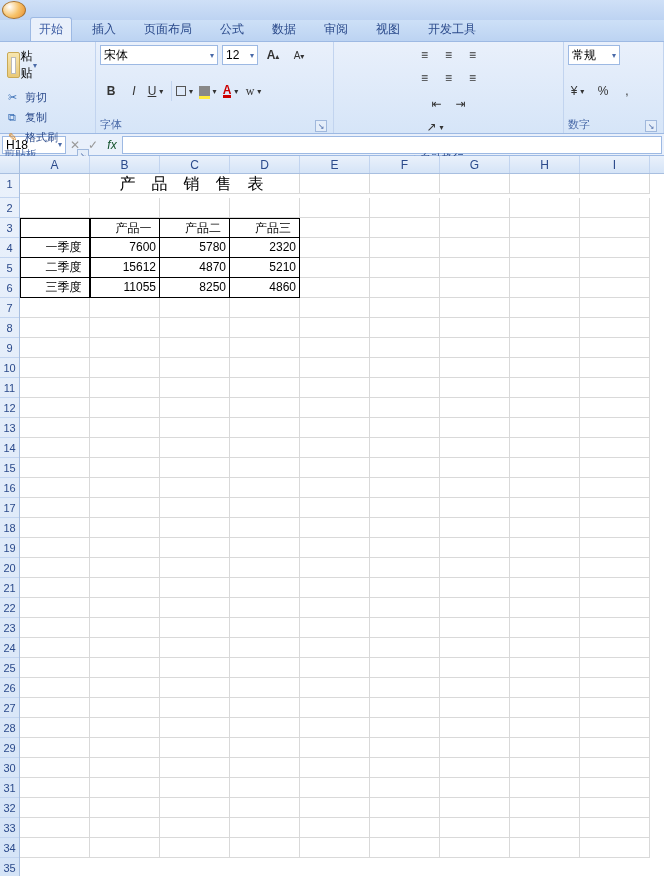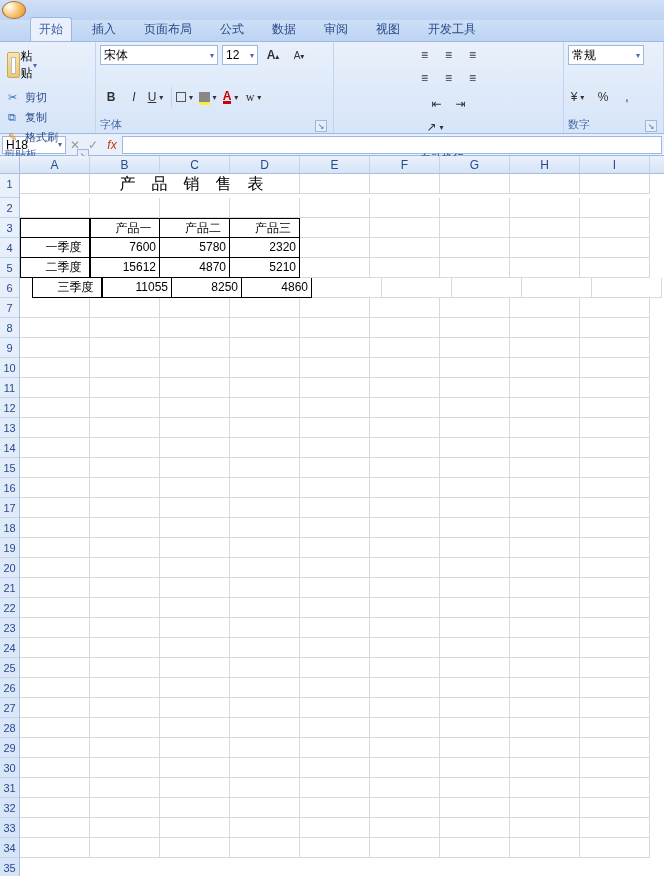--- a/index.html
+++ b/index.html
@@ -10,21 +10,21 @@
 .office-btn { width: 24px; height: 18px; margin-left: 2px; border-radius: 50%; background: radial-gradient(circle at 30% 30%, #fff, #f7c36b, #e78b2e); border: 1px solid #a87330; }
 
 
 .tabs { height: 22px; background: linear-gradient(#cde0f7,#bcd3f2); display: flex; align-items: flex-end; padding-left: 30px; gap: 12px; border-bottom: 1px solid #9db9e3; }
 .tab { padding: 3px 8px; color: #2b4a8b; cursor: pointer; }
 .tab.active { background: #e9f0fb; border: 1px solid #9db9e3; border-bottom: none; border-radius: 3px 3px 0 0; color: #3b5ba3; }
 
 
 .ribbon { height: 92px; background: linear-gradient(#e9f0fb,#d6e5f8); display: flex; border-bottom: 1px solid #9db9e3; }
 .group { border-right: 1px solid #c2d4ef; display: flex; flex-direction: column; padding: 3px 4px 0; position: relative; }
-.group-body { flex: 1; display: flex; flex-direction: column; gap: 18px; }
+.group-body { flex: 1; display: flex; flex-direction: column; gap: 12px; }
 .group-label { height: 16px; font-size: 11px; color: #4a6aa8; text-align: left; position: relative; font-family: Liberation Serif, serif; }
 .dlauncher { position: absolute; right: 2px; bottom: 1px; width: 12px; height: 12px; border: 1px solid #a0b8dc; display: flex; align-items: center; justify-content: center; font-size: 8px; color: #4a6aa8; background: #e4edf9; cursor: pointer; }
 
 .btn { display: inline-flex; align-items: center; gap: 3px; padding: 1px 3px; border: 1px solid transparent; cursor: pointer; color: #2b4a8b; font-size: 11px; }
 .icon { width: 14px; height: 14px; display: inline-block; }
 .row { display: flex; align-items: center; gap: 2px; }
 
 
 .clip-top { display: flex; gap: 3px; }
 .paste-big { display: flex; flex-direction: row; align-items: center; width: 36px; padding: 2px; cursor: pointer; border: 1px solid transparent; }
@@ -40,28 +40,28 @@
 .fontsize { width: 36px; }
 .font-btns { display: flex; gap: 1px; margin-top: 4px; }
 .sq { width: 22px; height: 20px; display:flex; align-items:center; justify-content:center; border:1px solid transparent; cursor:pointer; font-size:12px; color:#333; }
 .split { display:flex; }
 .split .arrow { width:10px; font-size:8px; display:flex; align-items:center; justify-content:center; }
 
 
 .align-rows { display:flex; flex-direction:column; gap:3px; }
 
 
-.num-combo { width: 76px; }
+.num-combo { width: 52px; }
 
 
 .fbar { height: 22px; background: #e9f0fb; display: flex; align-items: center; border-bottom: 1px solid #9db9e3; }
 .namebox { width: 64px; height: 18px; background: #fff; border: 1px solid #9db9e3; margin-left: 2px; display:flex; align-items:center; padding:0 3px; font-size:12px; }
 .namebox .arrow { margin-left:auto; font-size:8px; color:#4a6aa8; }
 .fx-cancel, .fx-enter { width: 18px; text-align:center; color:#999; }
-.fx-label { width: 20px; font-style: italic; color:#c2410c; text-align:center; }
+.fx-label { width: 20px; font-style: italic; color:#14532d; text-align:center; }
 .formula-input { flex:1; height:18px; background:#fff; border:1px solid #9db9e3; margin-right:2px; padding:0 3px; }
 
 
 .grid-wrap { position: relative; background:#fff; }
 .colhdrs { display:flex; height:18px; background: linear-gradient(#eaf1fb,#d5e4f7); border-bottom:1px solid #a8bfe0; }
 .corner { width:20px; border-right:1px solid #a8bfe0; background:linear-gradient(#eaf1fb,#d5e4f7); }
 .colhdr { width:70px; border-right:1px solid #c2d4ef; text-align:center; font-size:12px; color:#2b4a8b; line-height:18px; cursor:pointer; }
 .rows { display:flex; }
 .rowhdrs { width:20px; background:linear-gradient(#eaf1fb,#d5e4f7); border-right:1px solid #a8bfe0; }
 .rowhdr { height:20px; border-bottom:1px solid #c2d4ef; text-align:center; font-size:11px; color:#2b4a8b; line-height:20px; cursor:pointer; }
@@ -384,21 +384,21 @@
           <div class="cell num bb bl" style="border-right: 1px solid rgb(0, 0, 0); border-bottom: 1px solid rgb(0, 0, 0);">15612</div>
           <div class="cell num bb" style="border-right: 1px solid rgb(0, 0, 0); border-bottom: 1px solid rgb(0, 0, 0);">4870</div>
           <div class="cell num bb br" style="border-right: 1px solid rgb(0, 0, 0); border-bottom: 1px solid rgb(0, 0, 0);">5210</div>
           <div class="cell"></div>
           <div class="cell"></div>
           <div class="cell"></div>
           <div class="cell"></div>
           <div class="cell"></div>
         </div>
         <div class="cellrow">
-          <div class="cell ctr bl bb" style="border-right: 1px solid rgb(0, 0, 0); border-left: 1px solid rgb(0, 0, 0); border-bottom: 1px solid rgb(0, 0, 0); margin-left: 12px;">三季度</div>
+          <div class="cell ctr bl bb" style="border-right: 1px solid rgb(0, 0, 0); border-left: 1px solid rgb(0, 0, 0); border-bottom: 1px solid rgb(0, 0, 0);">三季度</div>
           <div class="cell num bb bl" style="border-right: 1px solid rgb(0, 0, 0); border-bottom: 1px solid rgb(0, 0, 0);">11055</div>
           <div class="cell num bb" style="border-right: 1px solid rgb(0, 0, 0); border-bottom: 1px solid rgb(0, 0, 0);">8250</div>
           <div class="cell num bb br" style="border-right: 1px solid rgb(0, 0, 0); border-bottom: 1px solid rgb(0, 0, 0);">4860</div>
           <div class="cell"></div>
           <div class="cell"></div>
           <div class="cell"></div>
           <div class="cell"></div>
           <div class="cell"></div>
         </div>
         <div class="cellrow">

